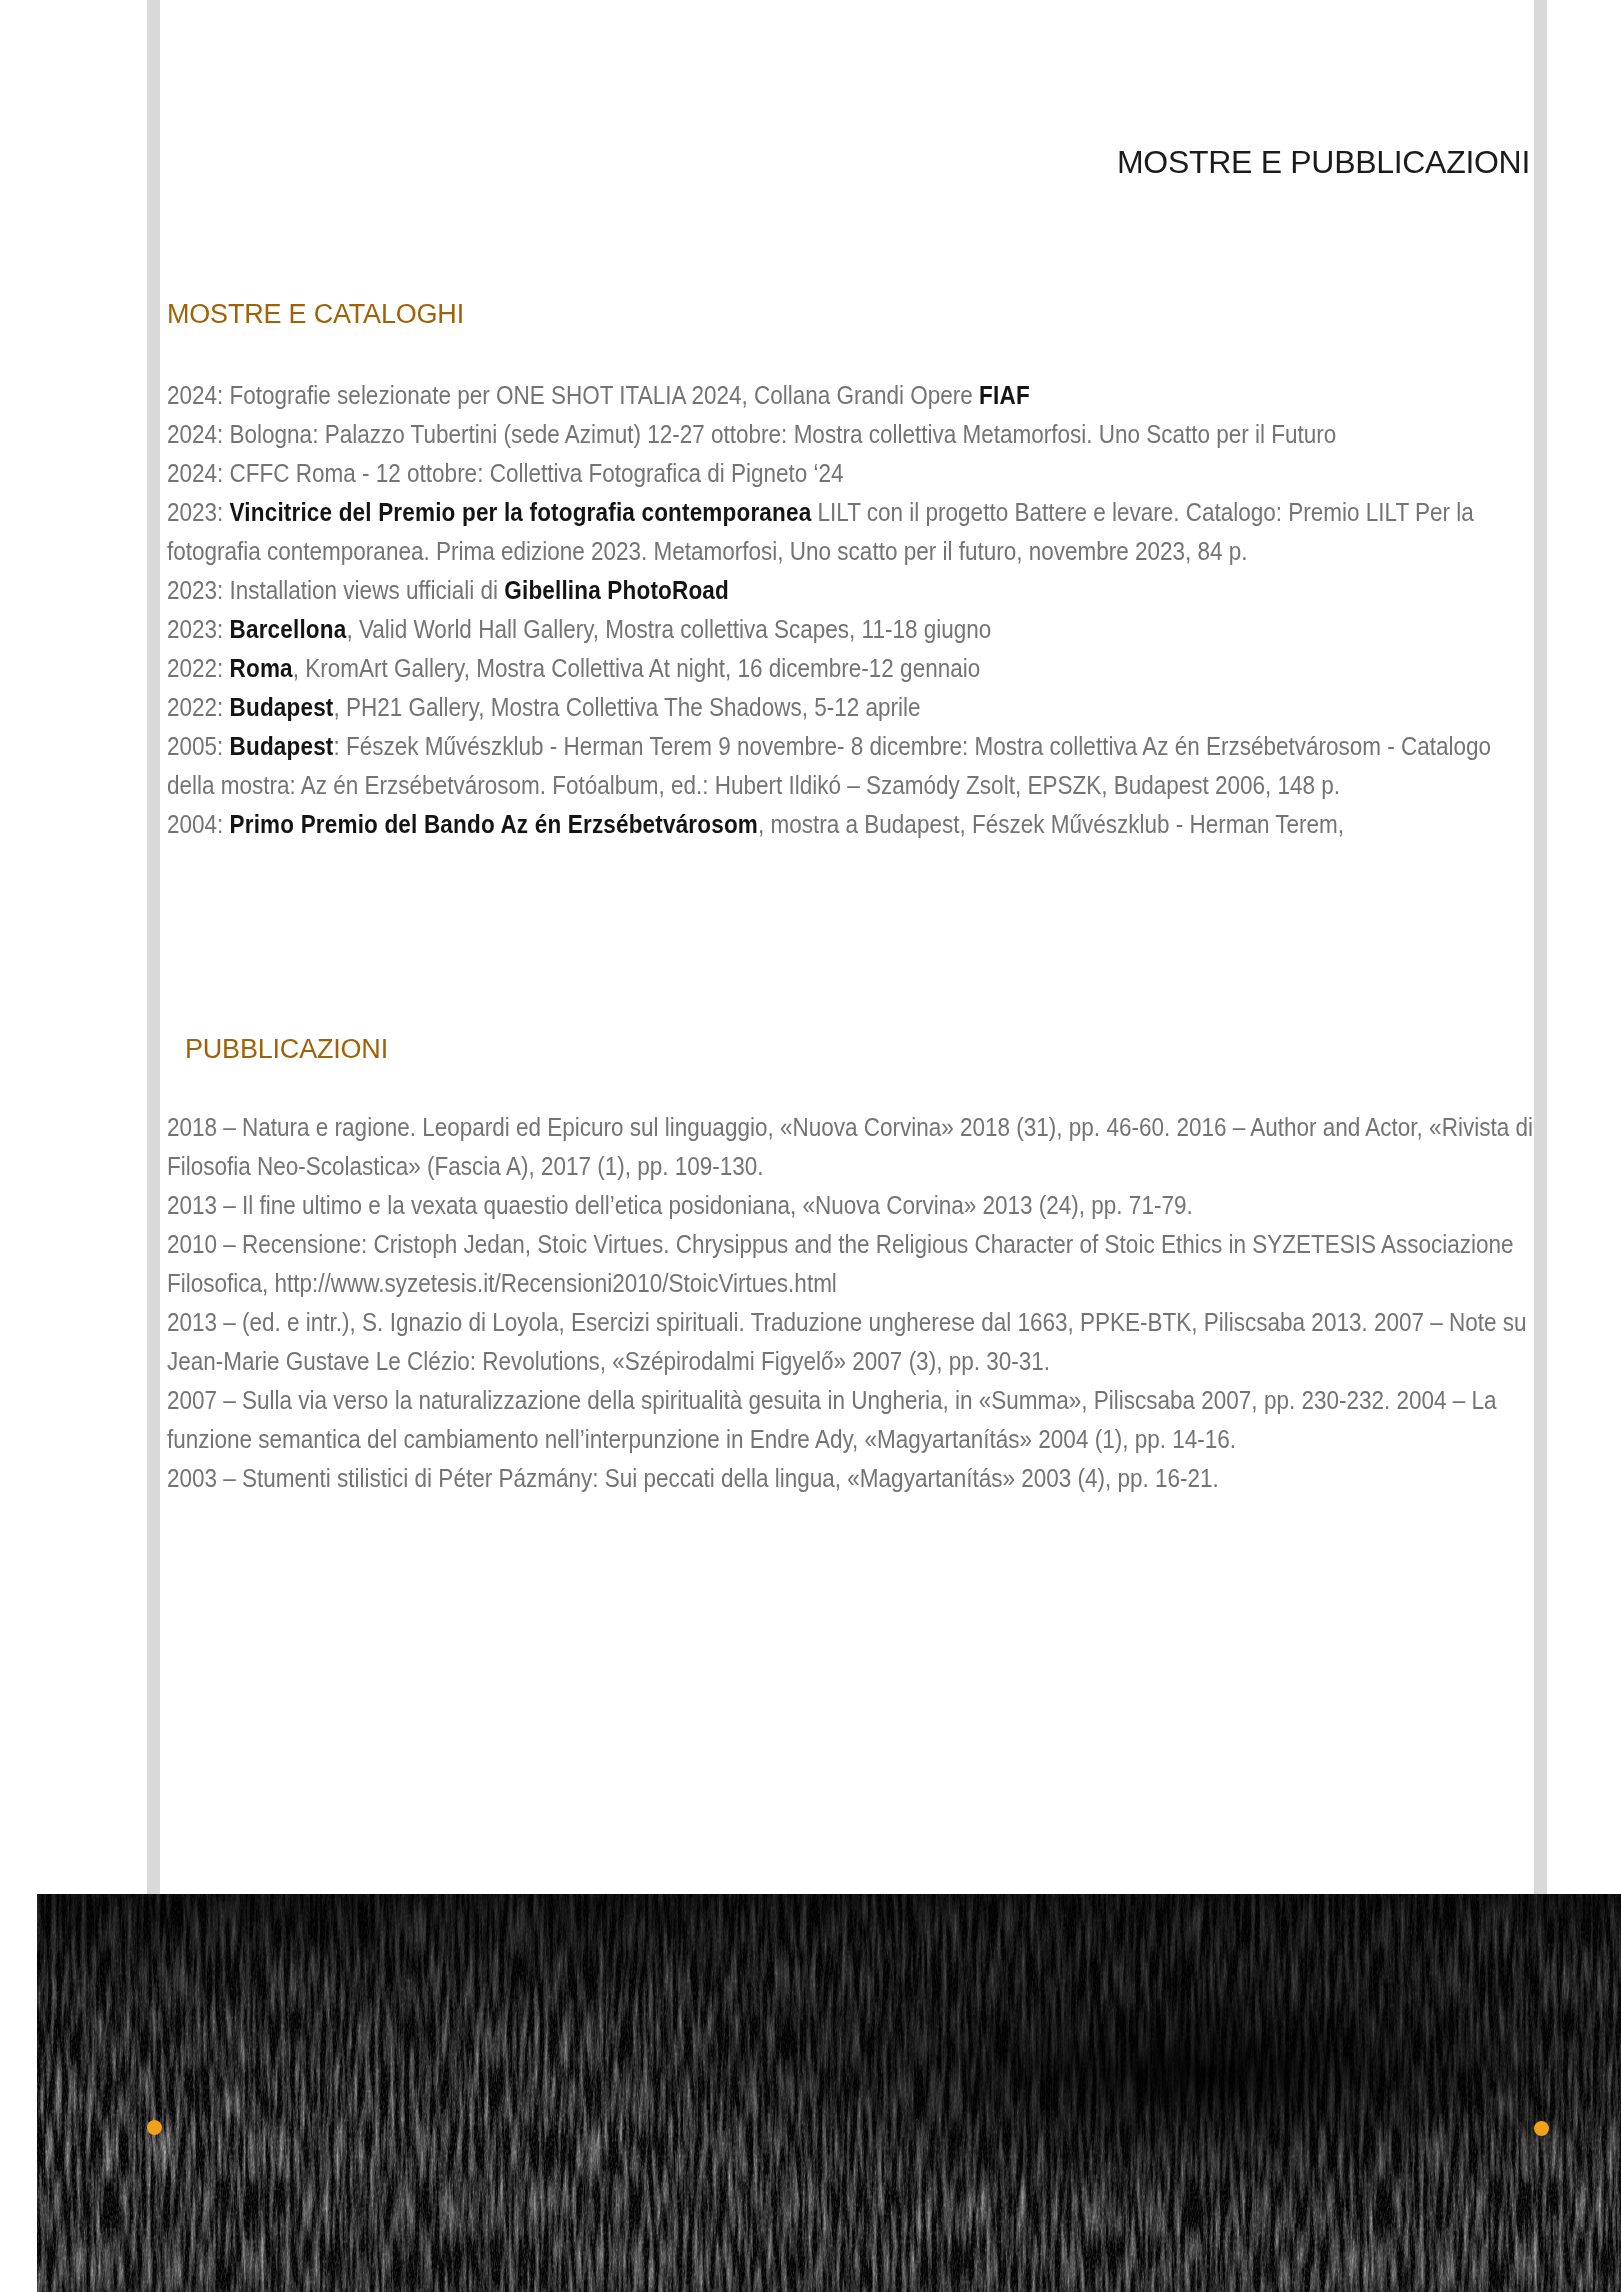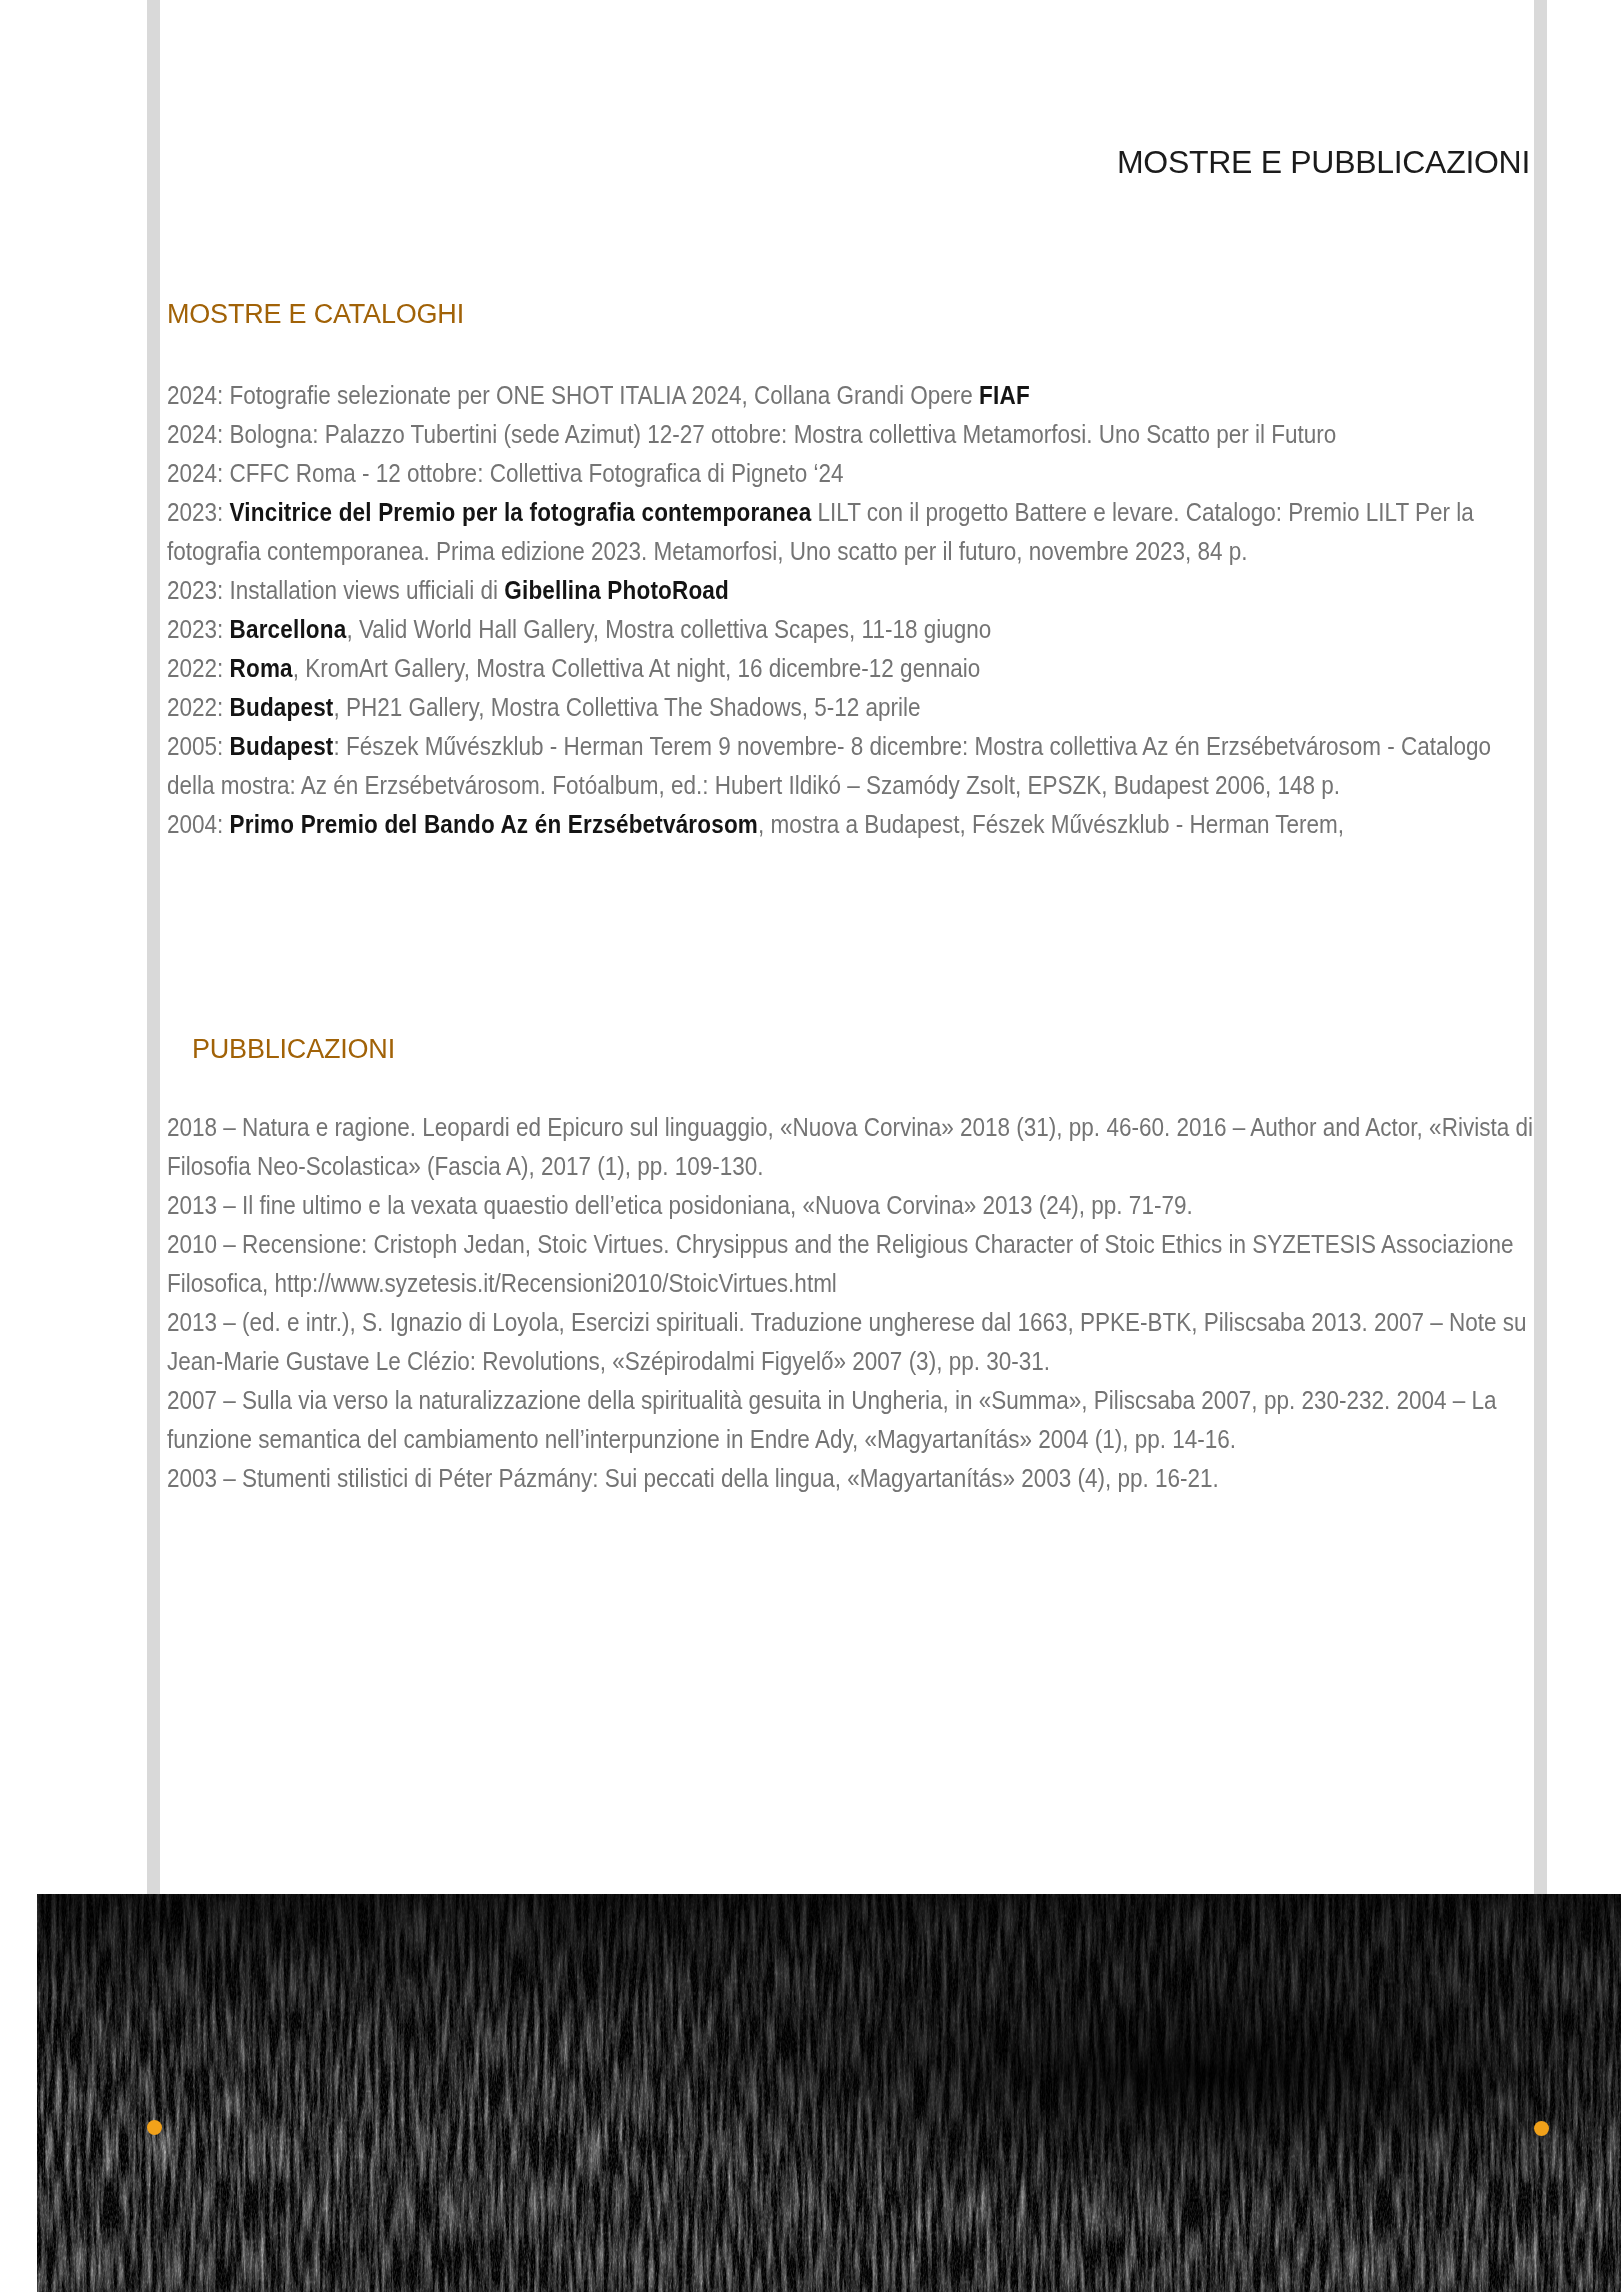--- a/index.html
+++ b/index.html
@@ -8,21 +8,21 @@
 
   
   .rail{position:absolute;top:0;width:12.5px;height:1894px;background:#d9d9d9;}
   .rail.left{left:110px;}
   .rail.right{left:1497px;}
 
   
   .doc-title{position:absolute;top:144px;right:128px;font-size:32px;line-height:36px;color:#1b1b1b;letter-spacing:-0.3px;white-space:nowrap;}
   .sec-heading{position:absolute;font-size:27px;line-height:30px;color:#a16207;letter-spacing:-0.2px;white-space:nowrap;}
   .sec-heading.mostre{left:130px;top:299px;}
-  .sec-heading.pub{left:155px;top:1034px;}
+  .sec-heading.pub{left:148px;top:1034px;}
 
   
   .list{position:absolute;left:130px;width:1522px;transform:scaleX(0.9);transform-origin:0 0;
         font-size:25px;line-height:39px;color:#747474;letter-spacing:0px;}
   .list.mostre{top:376px;}
   .list.pub{top:1108px;}
   .entry{margin:0;padding:0;}
   .seg{font-weight:normal;}
   .seg.bold{color:#141414;font-weight:bold;letter-spacing:0.2px;}
 

